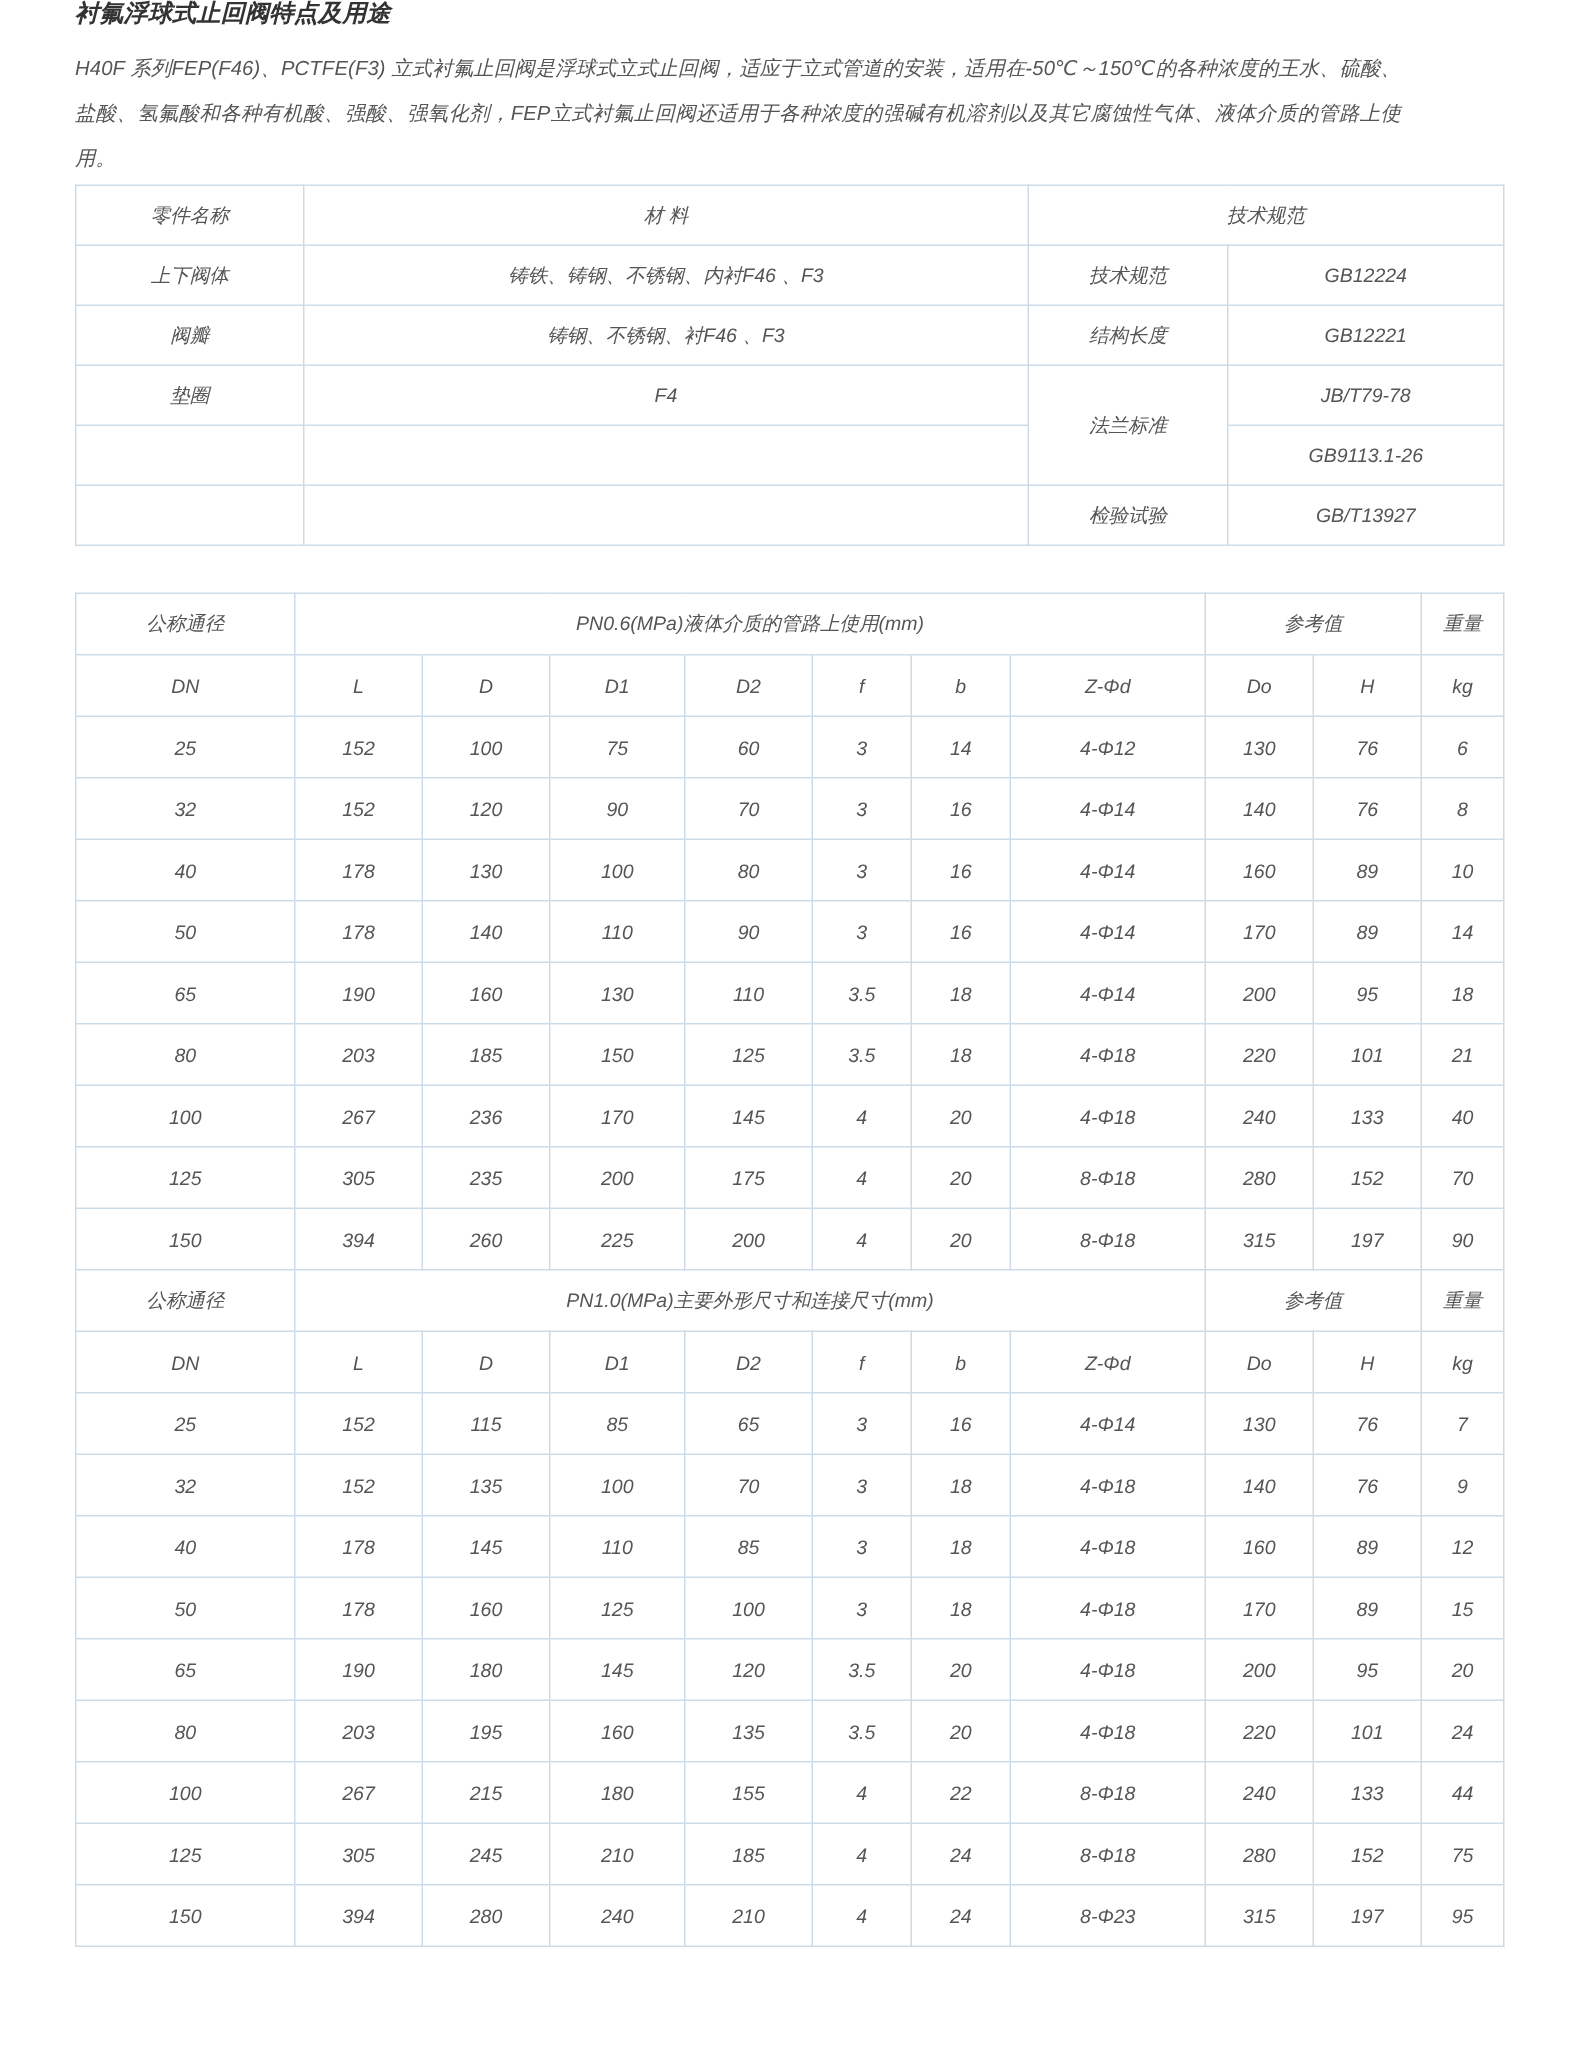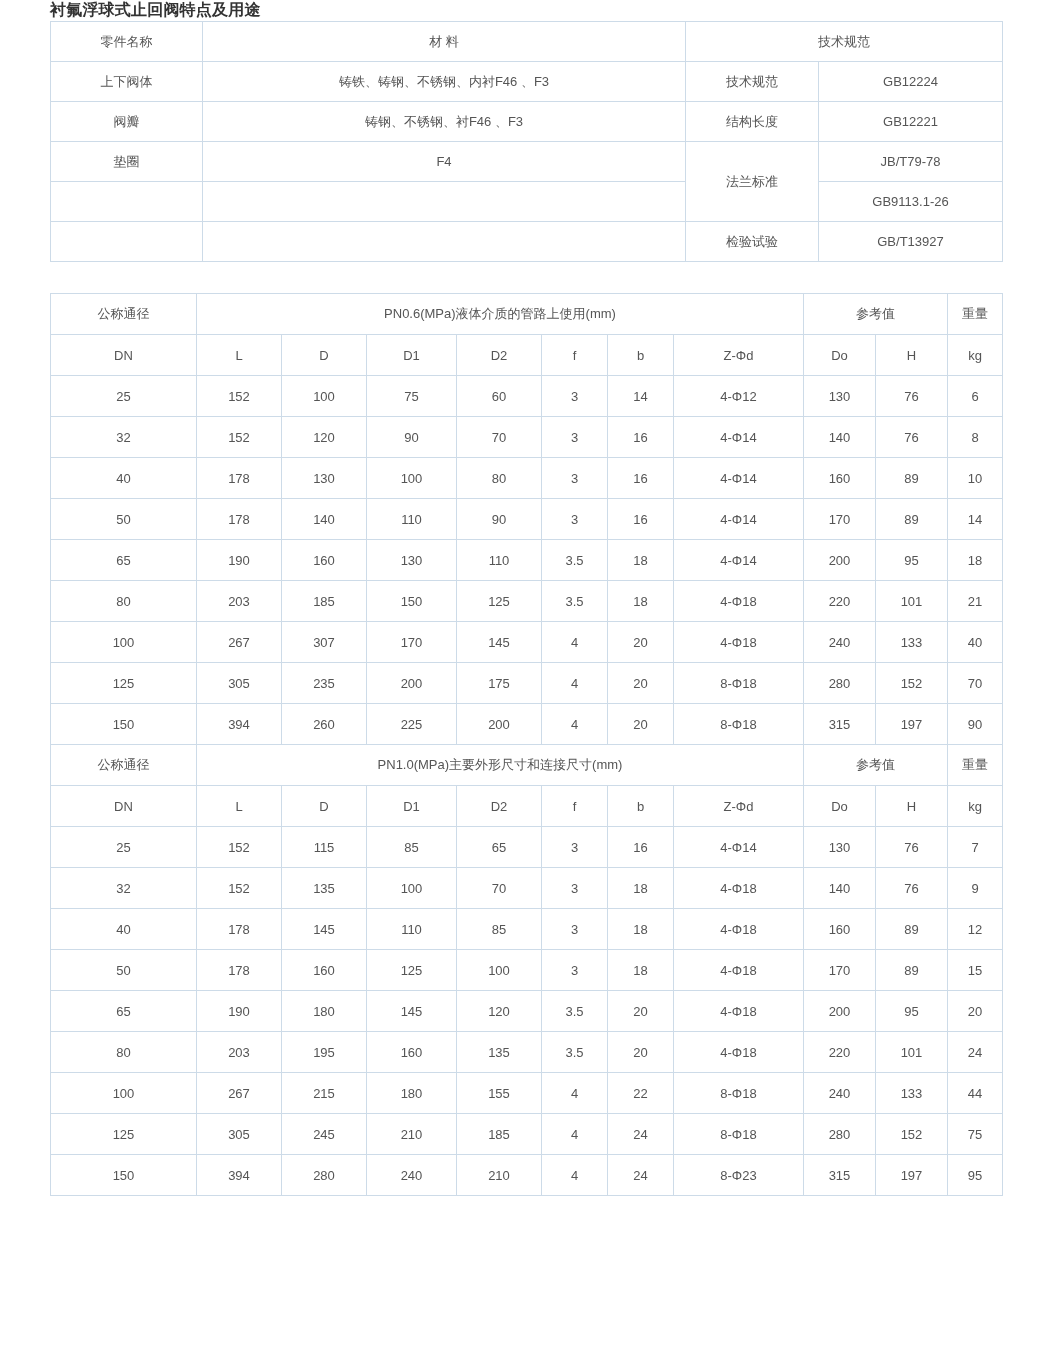--- a/index.html
+++ b/index.html
@@ -11,20 +11,21 @@
     width: 1052px;
     min-height: 1368px;
     font-family: "Liberation Sans", "DejaVu Sans", sans-serif;
     color: #333333;
     -webkit-font-smoothing: antialiased;
   }
   .page {
     width: 984px;
     box-sizing: border-box;
     padding: 0 50px;
+    font-style: italic;
   }
   h2.section-title {
     font-size: 16px;
     font-weight: bold;
     color: #333333;
     margin: 0;
     padding: 0;
     line-height: 1.2;
     letter-spacing: 0.2px;
   }
@@ -65,20 +66,21 @@
   table.materials td { height: 40px; }
   table.dims td { height: 41px; }
   .pad-bottom { height: 28px; }
 </style>
 </head>
 <body>
 
 <div class="page">
 
   <h2 class="section-title title-1">衬氟浮球式止回阀特点及用途</h2>
+  <p class="intro">H40F 系列FEP(F46)、PCTFE(F3) 立式衬氟止回阀是浮球式立式止回阀，适应于立式管道的安装，适用在-50℃～150℃的各种浓度的王水、硫酸、盐酸、氢氟酸和各种有机酸、强酸、强氧化剂，FEP立式衬氟止回阀还适用于各种浓度的强碱有机溶剂以及其它腐蚀性气体、液体介质的管路上使用。</p>
 
 
   <table class="materials">
     <colgroup>
       <col style="width:152px">
       <col style="width:483px">
       <col style="width:133px">
       <col style="width:184px">
     </colgroup>
     <tbody id="materials-body">
@@ -228,21 +230,21 @@
           <td>3.5</td>
           <td>18</td>
           <td>4-Φ18</td>
           <td>220</td>
           <td>101</td>
           <td>21</td>
         </tr>
         <tr>
           <td>100</td>
           <td>267</td>
-          <td>307</td>
+          <td>236</td>
           <td>170</td>
           <td>145</td>
           <td>4</td>
           <td>20</td>
           <td>4-Φ18</td>
           <td>240</td>
           <td>133</td>
           <td>40</td>
         </tr>
         <tr>

